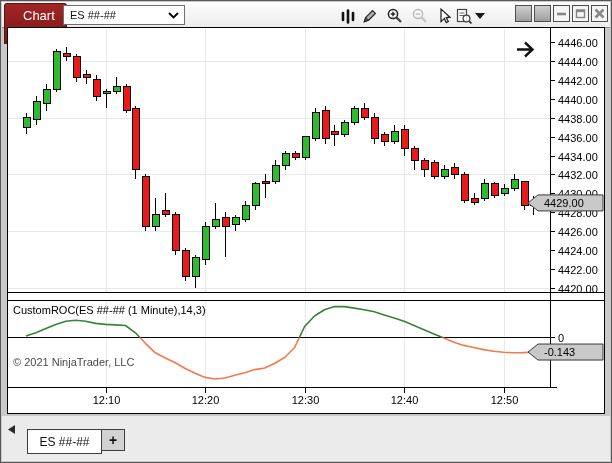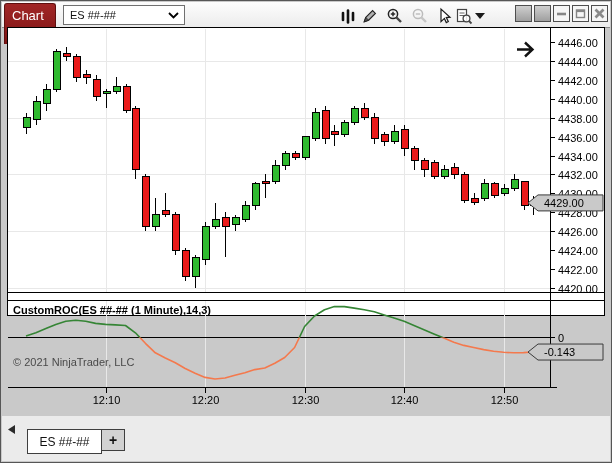--- a/index.html
+++ b/index.html
@@ -9,21 +9,21 @@
     font-family:"Liberation Sans",sans-serif;
   }
   
   .titlebar{
     position:absolute;left:1px;top:1px;right:1px;height:25px;
     background:linear-gradient(#fdfdfd,#ececec);
     border-bottom:1px solid #8c8c8c;
   }
   .chart-tab{
     position:absolute;left:2px;top:1px;height:41px;box-sizing:border-box;
-    padding:4px 11px 0 7px;color:#fff;font-size:13px;
+    padding:4px 11px 0 18px;color:#fff;font-size:13px;
     background:linear-gradient(180deg,#a12626,#7d1414);
     border:1px solid #5e0f0f;border-bottom:none;border-radius:3px 3px 0 0;
   }
   .dropdown{
     position:absolute;top:3px;height:20px;box-sizing:border-box;
     background:#fff;border:1px solid #707070;
     display:flex;align-items:center;justify-content:space-between;
     padding:0 5px 0 6px;font-size:11px;color:#111;
   }
   .dd-instrument{left:61px;width:122px;}
@@ -36,27 +36,27 @@
     position:absolute;top:3px;width:17px;height:17px;box-sizing:border-box;
     border:1px solid #4e4e4e;background:linear-gradient(#cfcfcf,#9f9f9f);
   }
   .winbtn{
     position:absolute;top:3px;width:17px;height:17px;box-sizing:border-box;
     border:1px solid #4e4e4e;background:#f5f5f5;
     display:flex;align-items:center;justify-content:center;
   }
   
   .chart-frame{
-    position:absolute;left:6px;top:26px;width:598px;height:289px;
+    position:absolute;left:6px;top:26px;width:598px;height:387px;
     box-sizing:border-box;border:1px solid #000;background:#fff;
   }
   #chart-canvas{display:block;}
   .ind-label{
     position:absolute;left:5px;top:276px;font-size:11px;color:#000;
-    white-space:nowrap;background:transparent;font-weight:bold;
+    white-space:nowrap;background:transparent;
   }
   .copyright{
     position:absolute;left:5px;top:328px;font-size:11px;color:#4a4a4a;
     white-space:nowrap;
   }
   
   .tabstrip{
     position:absolute;left:1px;right:1px;top:415px;height:45px;
     background:#ebebeb;
   }

